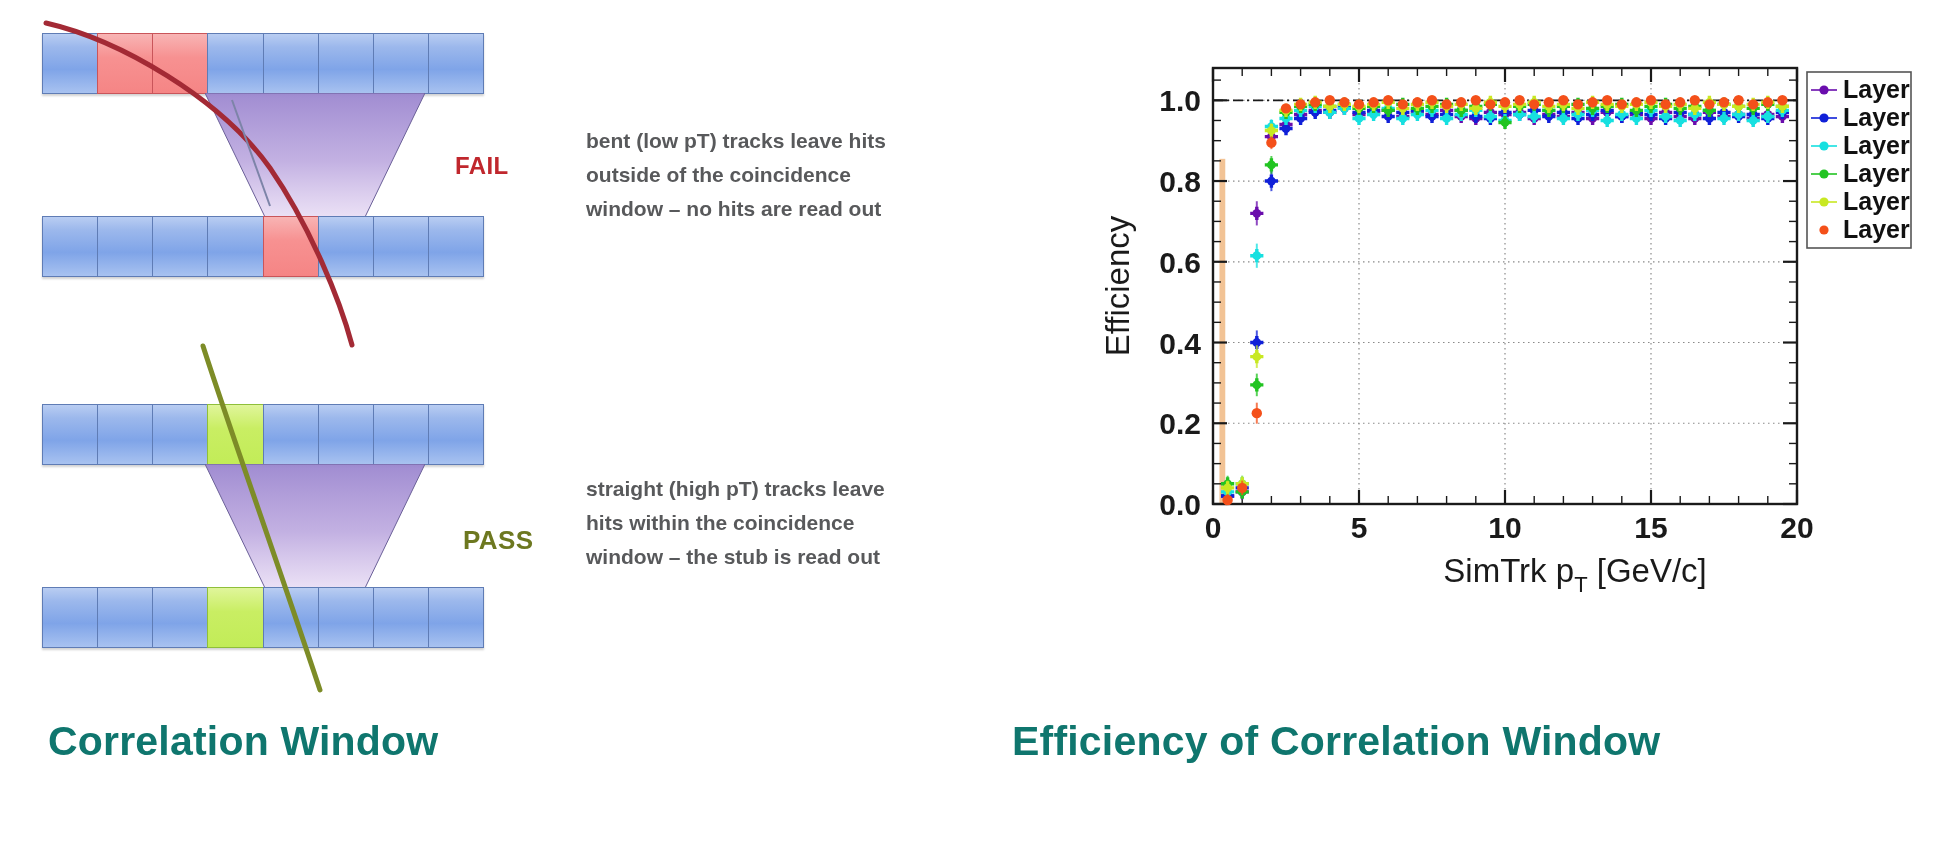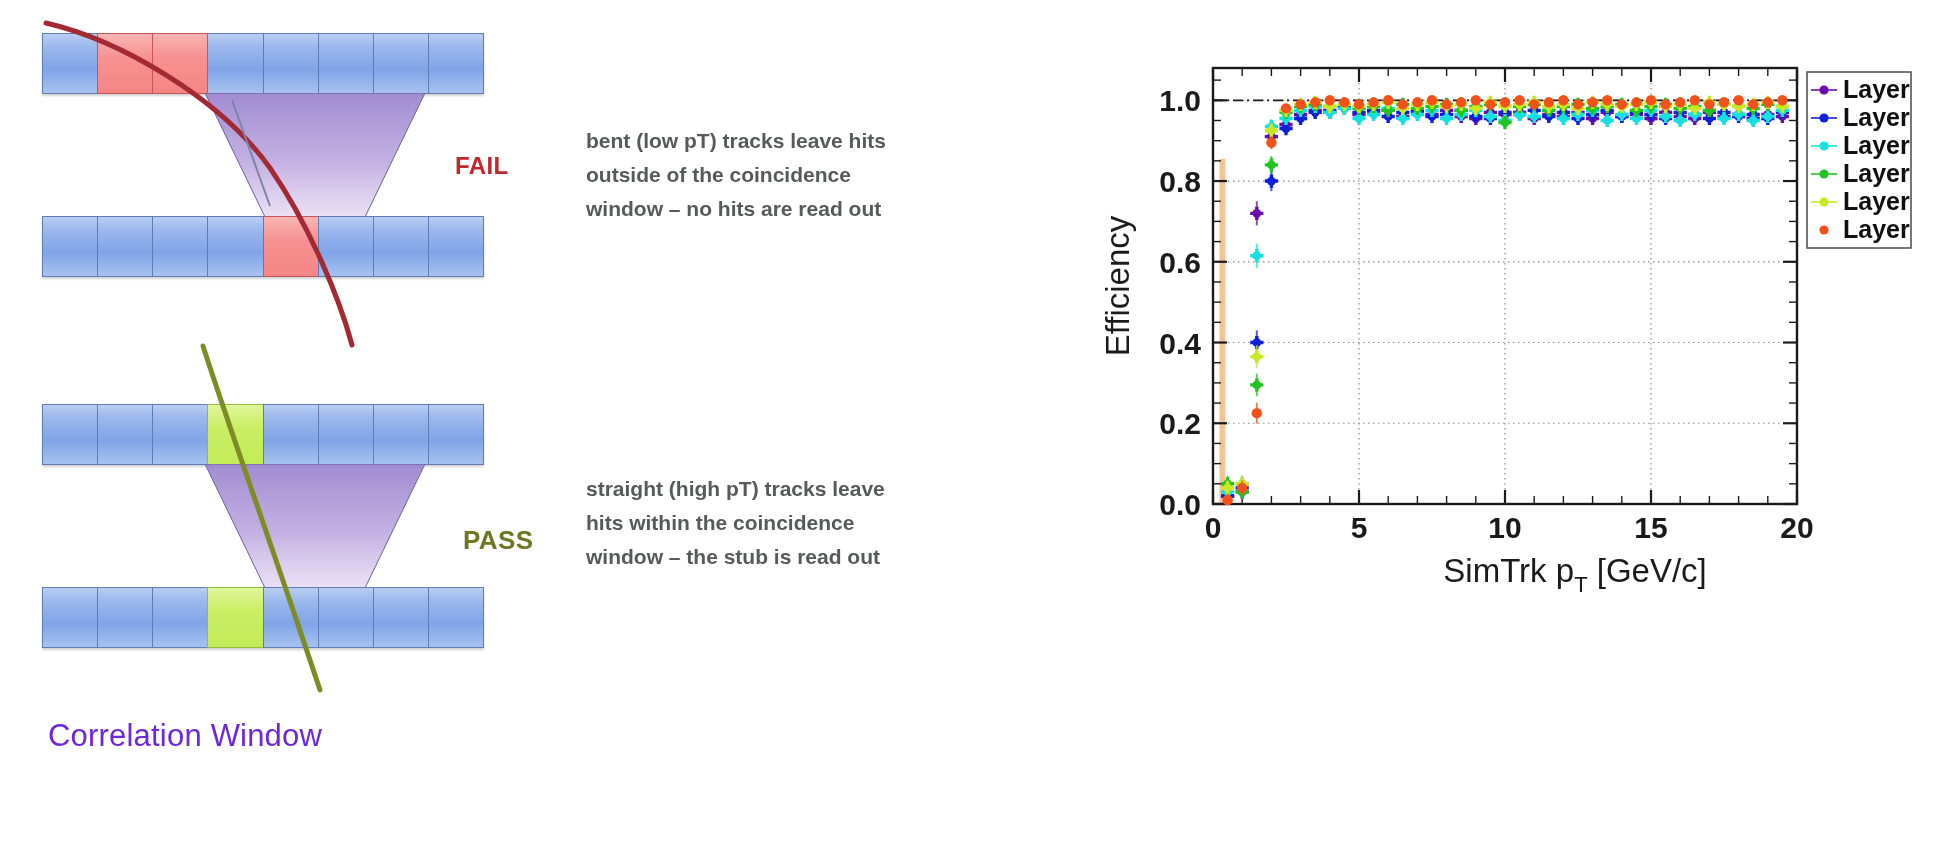--- a/index.html
+++ b/index.html
@@ -29,21 +29,21 @@
   .verdict.pass{color:#6d7820;}
 
   .track-svg{position:absolute;left:0;top:0;width:1000px;height:842px;
       pointer-events:none;}
 
   
   .note{position:absolute;width:330px;color:#58595b;
       font-size:21px;line-height:1.62;font-weight:600;}
 
   
-  .caption{position:absolute;font-size:31px;color:#6d28d9;font-weight:400;
+  .caption{position:absolute;font-size:41px;color:#0f766e;font-weight:700;
       letter-spacing:.2px;white-space:nowrap;}
 
   
   #right-panel{position:absolute;left:1000px;top:0;width:934px;height:842px;}
   #plot-wrap{position:absolute;left:95px;top:40px;width:820px;height:560px;}
   #plot-svg{display:block;}
   .axis-title{fill:#1a1a1a;font-family:"Liberation Sans",sans-serif;}
   .tick-label{fill:#1a1a1a;font-family:"Liberation Sans",sans-serif;
       font-size:30px;font-weight:700;}
   .legend-text{fill:#111;font-family:"Liberation Sans",sans-serif;
@@ -946,13 +946,14 @@
           <circle cx="729" cy="134" r="4.6" fill="#22c422"></circle>
           <text x="748" y="142" class="legend-text">Layer 4</text>
           <line x1="716" y1="162" x2="742" y2="162" stroke="#c8e822" stroke-width="1.6"></line>
           <circle cx="729" cy="162" r="4.6" fill="#c8e822"></circle>
           <text x="748" y="170" class="legend-text">Layer 5</text>
           <circle cx="729" cy="190" r="4.6" fill="#f4501a"></circle>
           <text x="748" y="198" class="legend-text">Layer 6</text>
         </g>
       </svg>
   </div>
+  <div class="caption" style="left:12px;top:718px;">Efficiency of Correlation Window</div>
 </div>
 
 </body></html>

